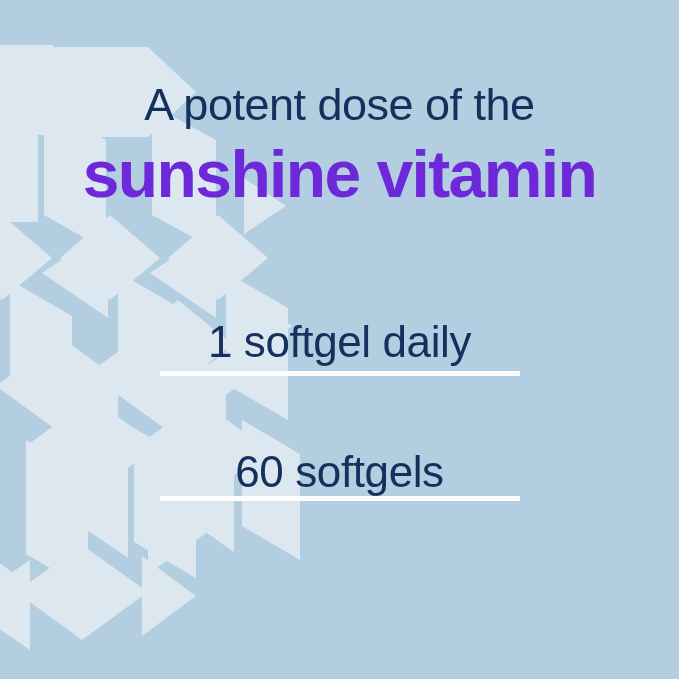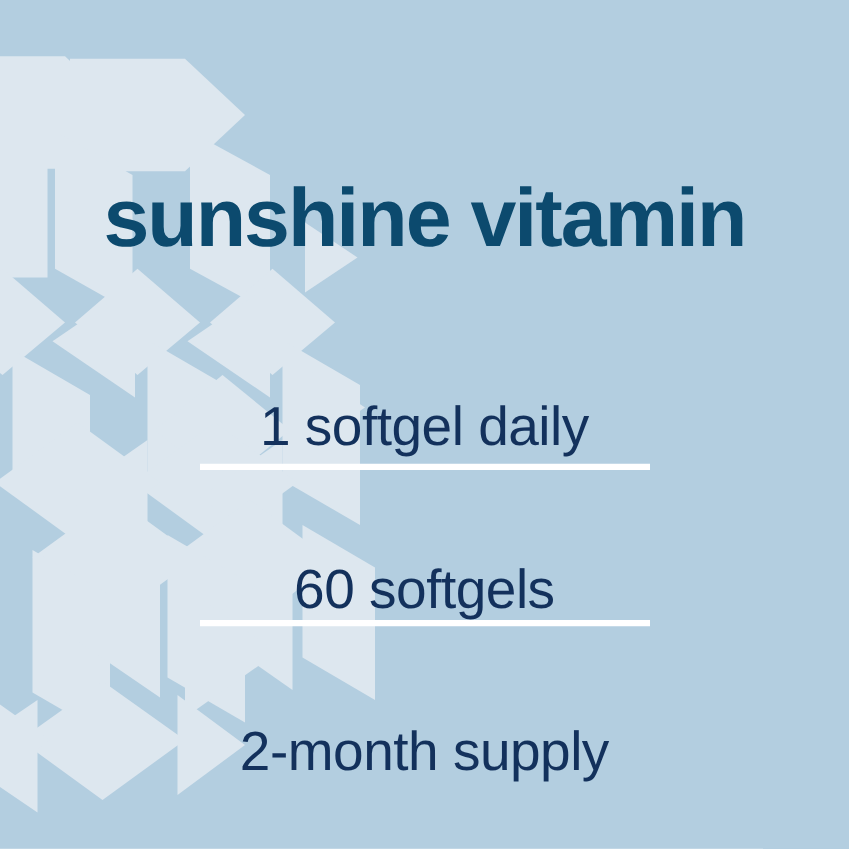--- a/index.html
+++ b/index.html
@@ -49,21 +49,21 @@
     letter-spacing: -0.5px;
     line-height: 52px;
     white-space: nowrap;
   }
   .headline-bold {
     position: absolute;
     top: 136px;
     left: 0;
     width: 679px;
     text-align: center;
-    color: #0c4a6e;
+    color: #6d28d9;
     font-size: 66px;
     font-weight: 700;
     letter-spacing: -1.6px;
     line-height: 76px;
     white-space: nowrap;
   }
   .fact {
     position: absolute;
     left: 0;
     width: 679px;
@@ -142,27 +142,27 @@
       <polygon points="142,556 196,596 142,636"></polygon>
       <polygon points="30,560 30,650 -36,605"></polygon>
 
       <polygon points="244,178 286,206 244,234"></polygon>
       <polygon points="250,298 292,326 250,354"></polygon>
     </g>
   </svg>
 
   <div id="content">
 
+    <div class="headline-top">A potent dose of the</div>
 
     <div class="headline-bold">sunshine vitamin</div>
 
     <div class="fact fact-1">1 softgel daily</div>
 
     <div class="divider divider-1"></div>
 
     <div class="fact fact-2">60 softgels</div>
 
     <div class="divider divider-2"></div>
 
-    <div class="fact fact-3">2-month supply</div>
 
   </div>
 </div>
 
 </body></html>

